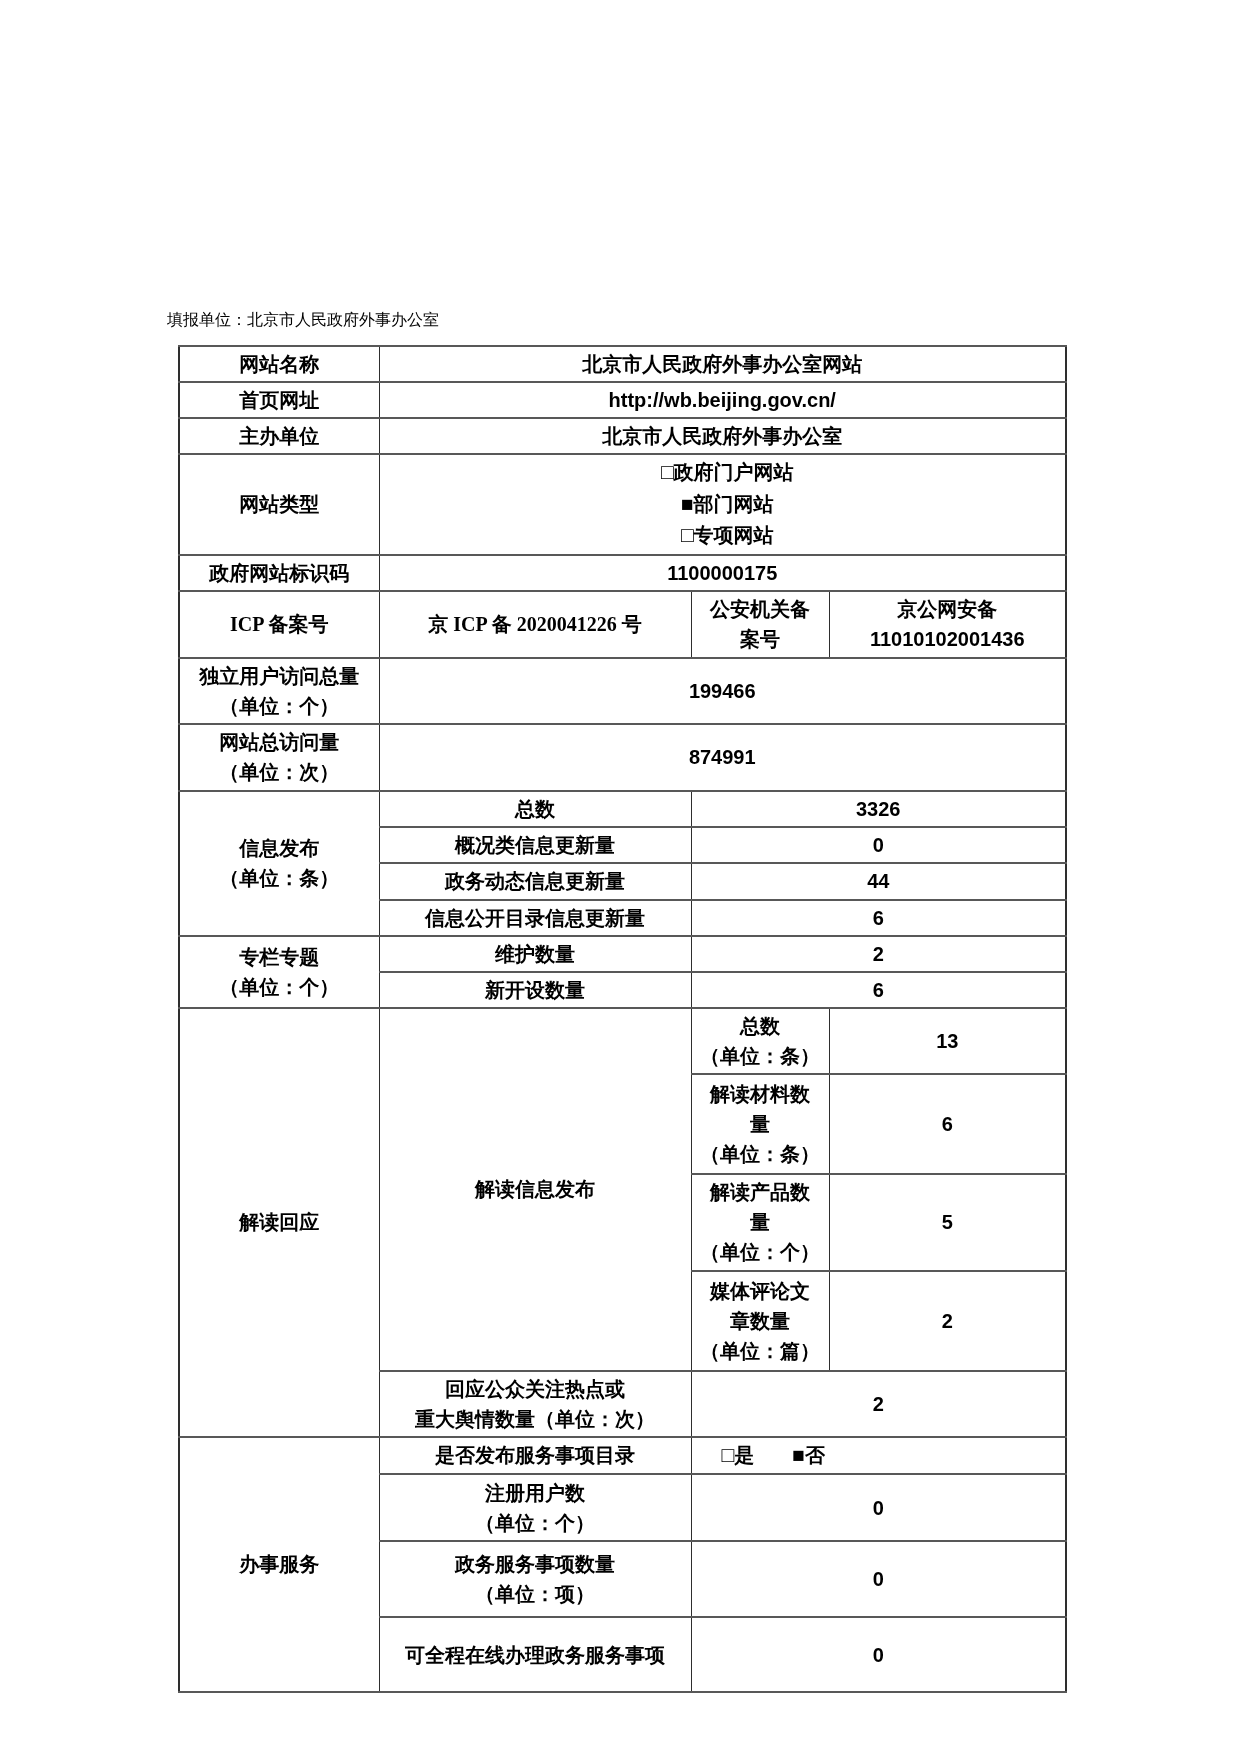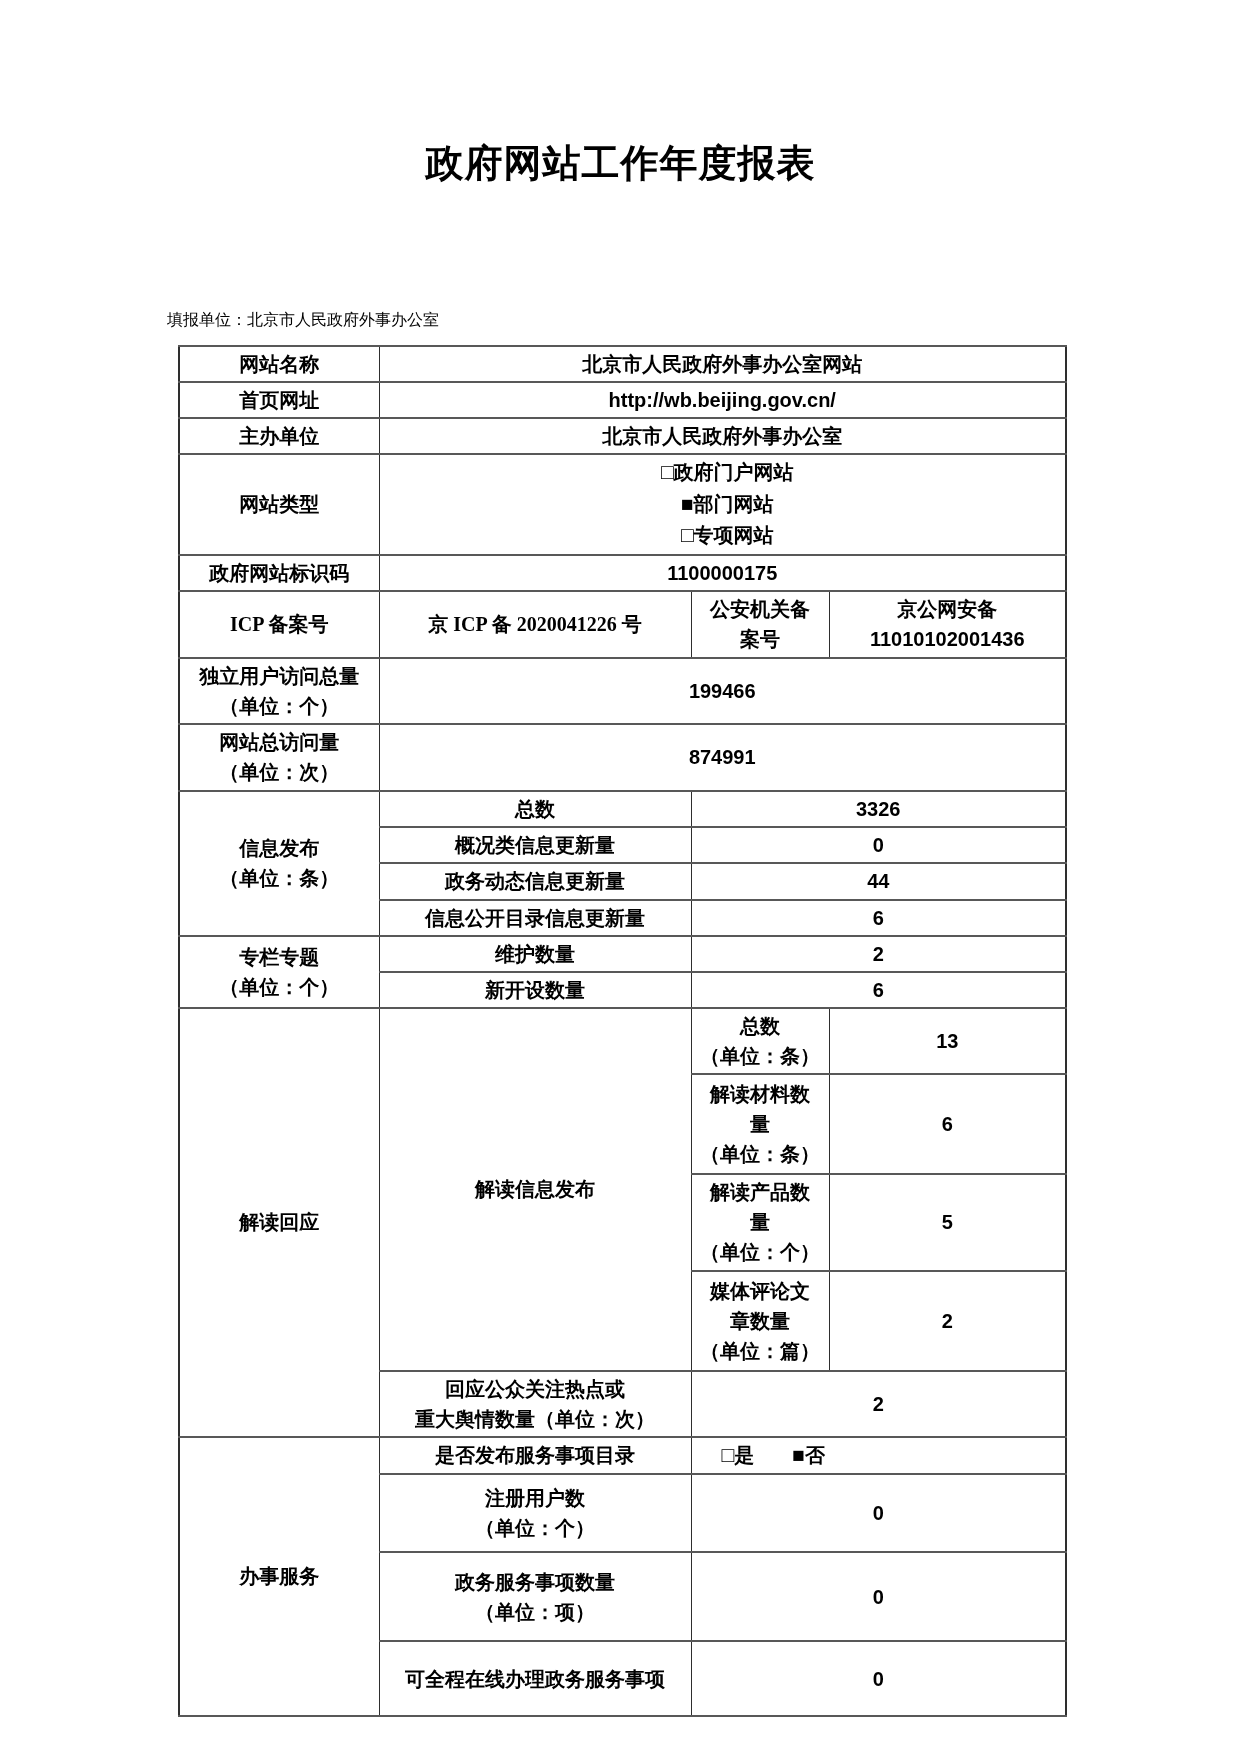--- a/index.html
+++ b/index.html
@@ -58,21 +58,20 @@
     gap:38px;padding-left:26px;
   }
   .opt{white-space:nowrap;}
   .box{font-size:21px;}
 </style>
 </head>
 <body>
 
 <div class="sheet">
 
-  <h1 class="report-title">政府网站工作年度报表</h1>
   <div class="reporting-unit">填报单位：北京市人民政府外事办公室</div>
 
   <table class="report">
     <colgroup>
       <col style="width:200px">
         <col style="width:312px">
         <col style="width:138px">
         <col style="width:237px">
     </colgroup>
 
@@ -195,26 +194,26 @@
     <tr style="height:33px">
       <td rowspan="4">办事服务</td>
       <td>是否发布服务事项目录</td>
       <td colspan="2">
         <div class="opts-left">
           <span class="opt"><span class="box">□</span><span>是</span></span>
           <span class="opt"><span class="box">■</span><span>否</span></span>
         </div>
       </td>
     </tr>
-    <tr style="height:78px">
+    <tr style="height:67px">
       <td class="pre">注册用户数
 （单位：个）</td>
       <td colspan="2" class="num">0</td>
     </tr>
-    <tr style="height:89px">
+    <tr style="height:76px">
       <td class="pre">政务服务事项数量
 （单位：项）</td>
       <td colspan="2" class="num">0</td>
     </tr>
     <tr style="height:75px">
       <td>可全程在线办理政务服务事项</td>
       <td colspan="2" class="num">0</td>
     </tr>
 
   </tbody>

